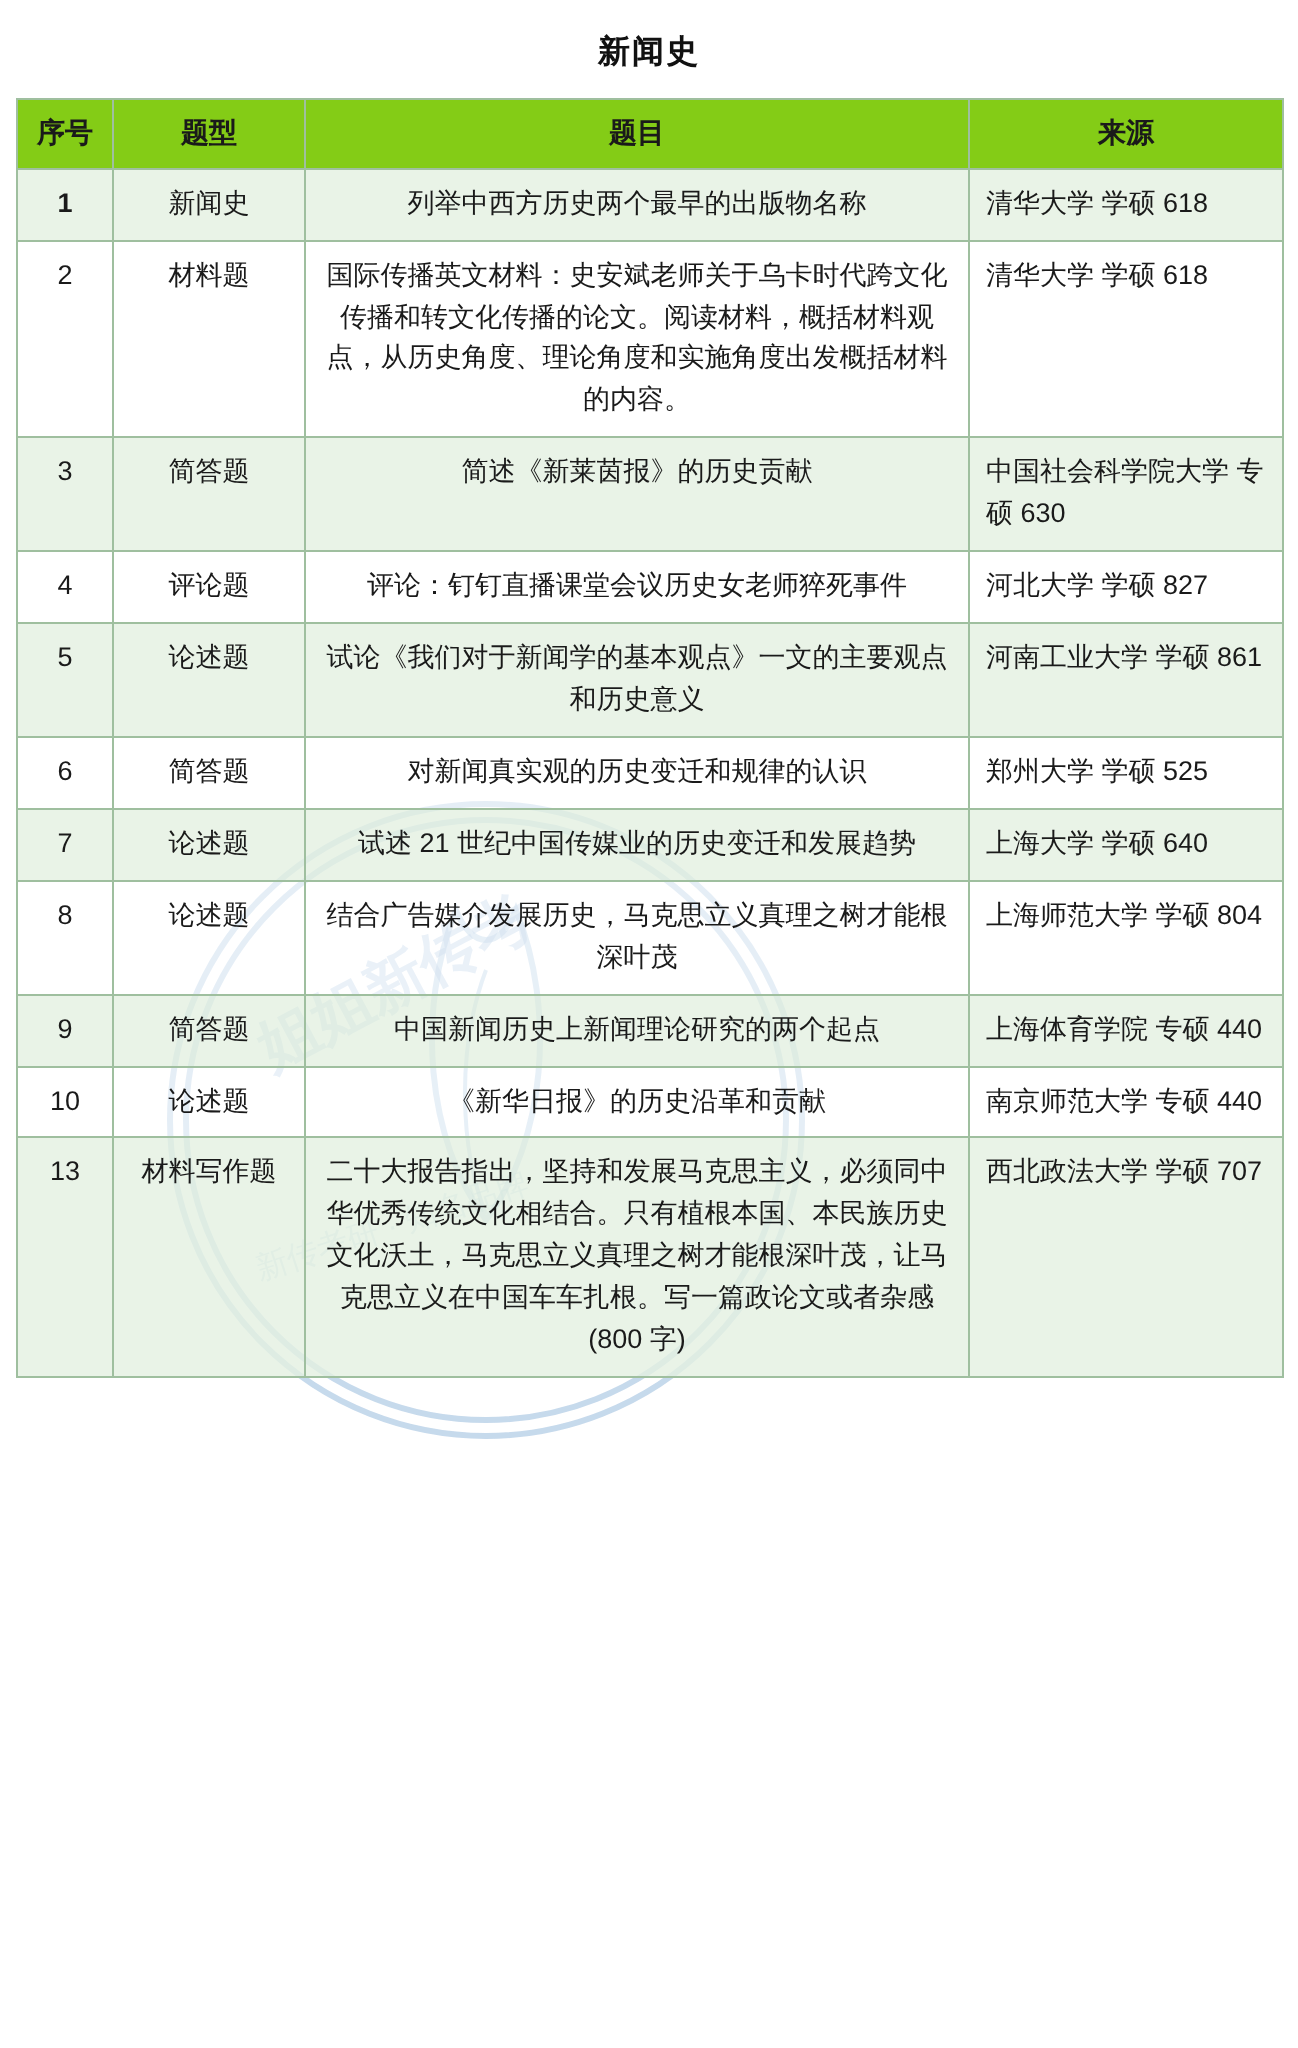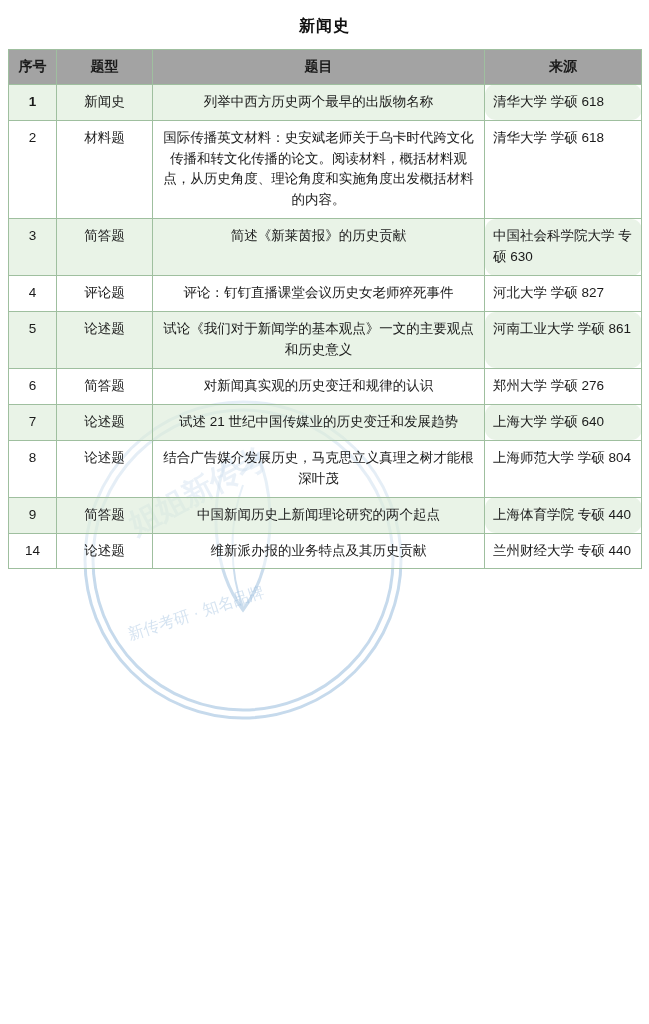--- a/index.html
+++ b/index.html
@@ -57,31 +57,31 @@
     border: 1px solid #9fbf9f;
     padding: 7px 8px;
     font-size: 13.5px;
     line-height: 1.55;
     vertical-align: top;
     background-clip: padding-box;
   }
   table.exam thead th {
     text-align: center;
     font-weight: bold;
-    background: #a3a3a3;
+    background: #84cc16;
     font-size: 14px;
     padding: 6px 4px;
   }
   tr.shade td { background: rgba(228,240,225,0.80); }
   tr.plain td { background: rgba(255,255,255,0.55); }
 
   td.no   { text-align: center; white-space: nowrap; }
   td.type { text-align: center; }
   td.q    { text-align: center; }
-  td.src  { text-align: left; border-radius: 11px; }
+  td.src  { text-align: left; }
   td.bold-no { font-weight: bold; }
 </style>
 </head>
 <body>
 
 <div class="page">
 
   <svg class="watermark" viewBox="0 0 330 330" xmlns="http://www.w3.org/2000/svg">
     <g fill="none" stroke="#86afd6" stroke-width="3" opacity="0.55">
       <circle cx="165" cy="165" r="158"></circle>
@@ -144,41 +144,47 @@
       <tr class="shade">
         <td class="no">5</td>
         <td class="type">论述题</td>
         <td class="q">试论《我们对于新闻学的基本观点》一文的主要观点和历史意义</td>
         <td class="src">河南工业大学 学硕 861</td>
       </tr>
       <tr class="plain">
         <td class="no">6</td>
         <td class="type">简答题</td>
         <td class="q">对新闻真实观的历史变迁和规律的认识</td>
-        <td class="src">郑州大学 学硕 276</td>
+        <td class="src">郑州大学 学硕 525</td>
       </tr>
       <tr class="shade">
         <td class="no">7</td>
         <td class="type">论述题</td>
         <td class="q">试述 21 世纪中国传媒业的历史变迁和发展趋势</td>
         <td class="src">上海大学 学硕 640</td>
       </tr>
       <tr class="plain">
         <td class="no">8</td>
         <td class="type">论述题</td>
         <td class="q">结合广告媒介发展历史，马克思立义真理之树才能根深叶茂</td>
         <td class="src">上海师范大学 学硕 804</td>
       </tr>
       <tr class="shade">
         <td class="no">9</td>
         <td class="type">简答题</td>
         <td class="q">中国新闻历史上新闻理论研究的两个起点</td>
         <td class="src">上海体育学院 专硕 440</td>
       </tr>
       <tr class="plain">
-        <td class="no">14</td>
+        <td class="no">10</td>
         <td class="type">论述题</td>
-        <td class="q">维新派办报的业务特点及其历史贡献</td>
-        <td class="src">兰州财经大学 专硕 440</td>
+        <td class="q">《新华日报》的历史沿革和贡献</td>
+        <td class="src">南京师范大学 专硕 440</td>
+      </tr>
+      <tr class="shade">
+        <td class="no">13</td>
+        <td class="type">材料写作题</td>
+        <td class="q">二十大报告指出，坚持和发展马克思主义，必须同中华优秀传统文化相结合。只有植根本国、本民族历史文化沃土，马克思立义真理之树才能根深叶茂，让马克思立义在中国车车扎根。写一篇政论文或者杂感(800 字)</td>
+        <td class="src">西北政法大学 学硕 707</td>
       </tr>
     </tbody>
   </table>
 </div>
 
 </body></html>

